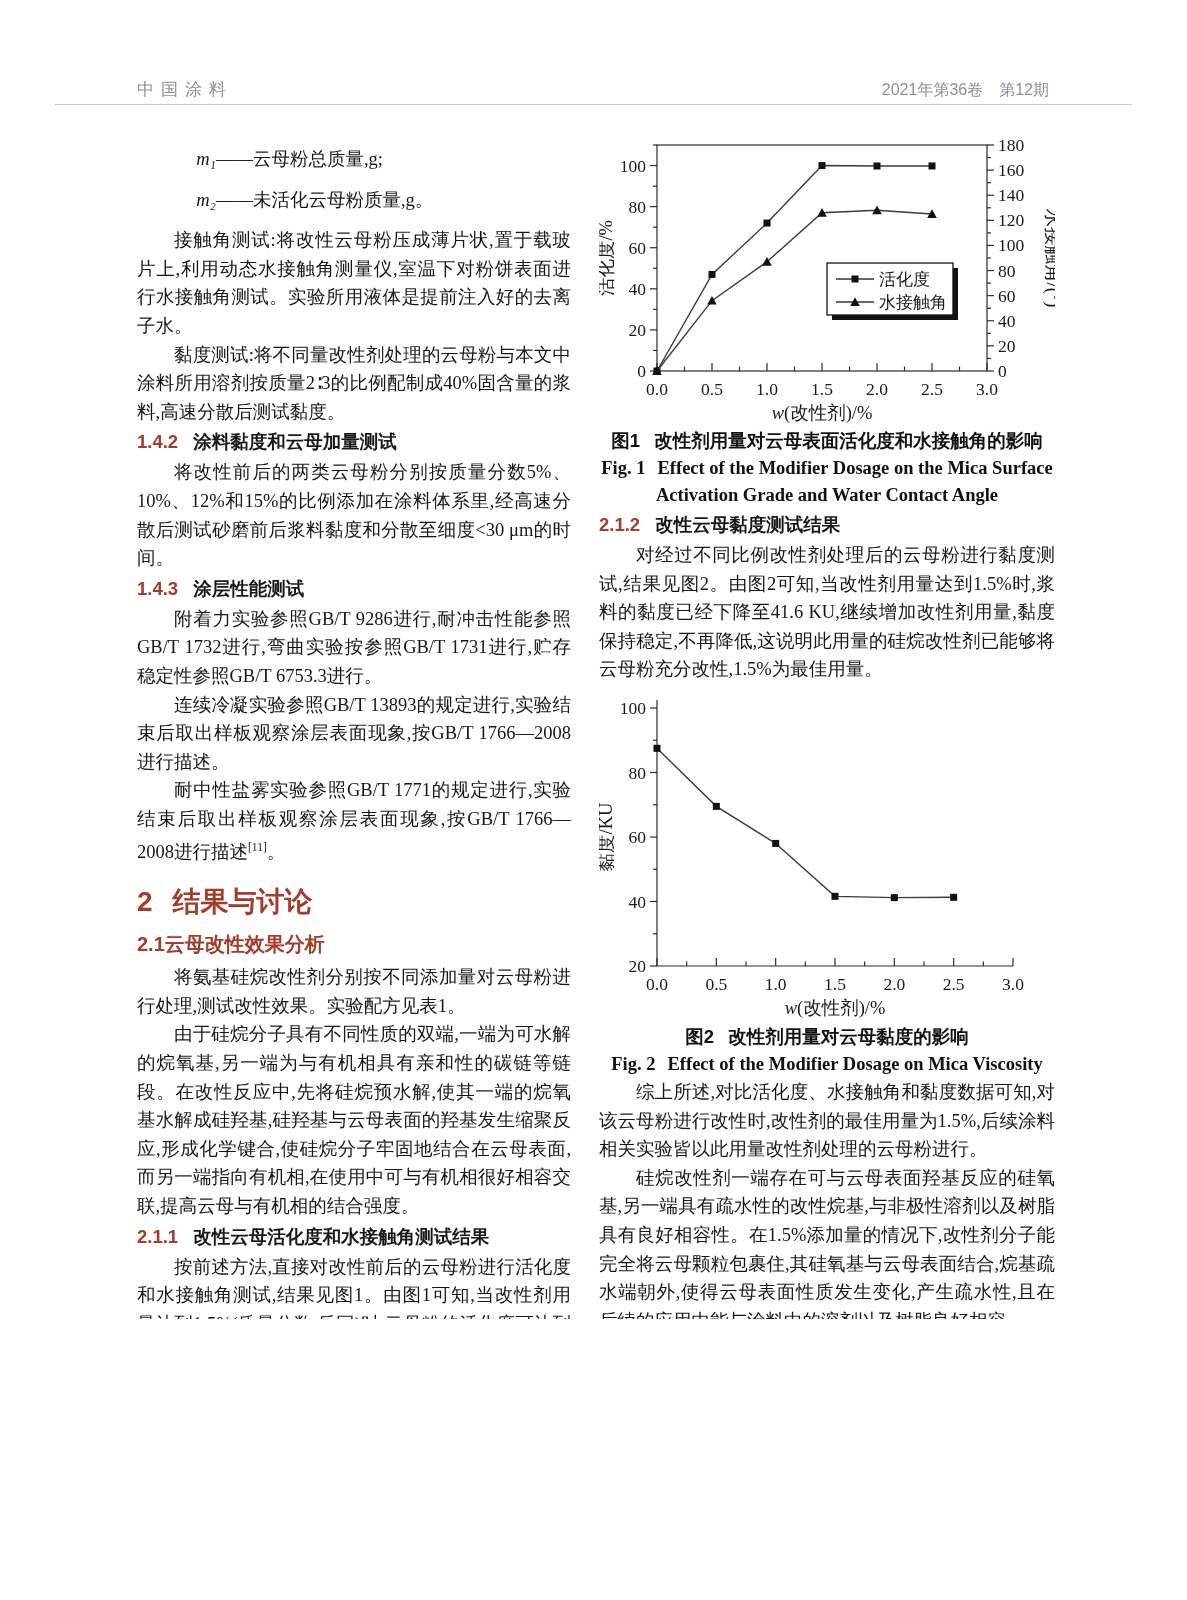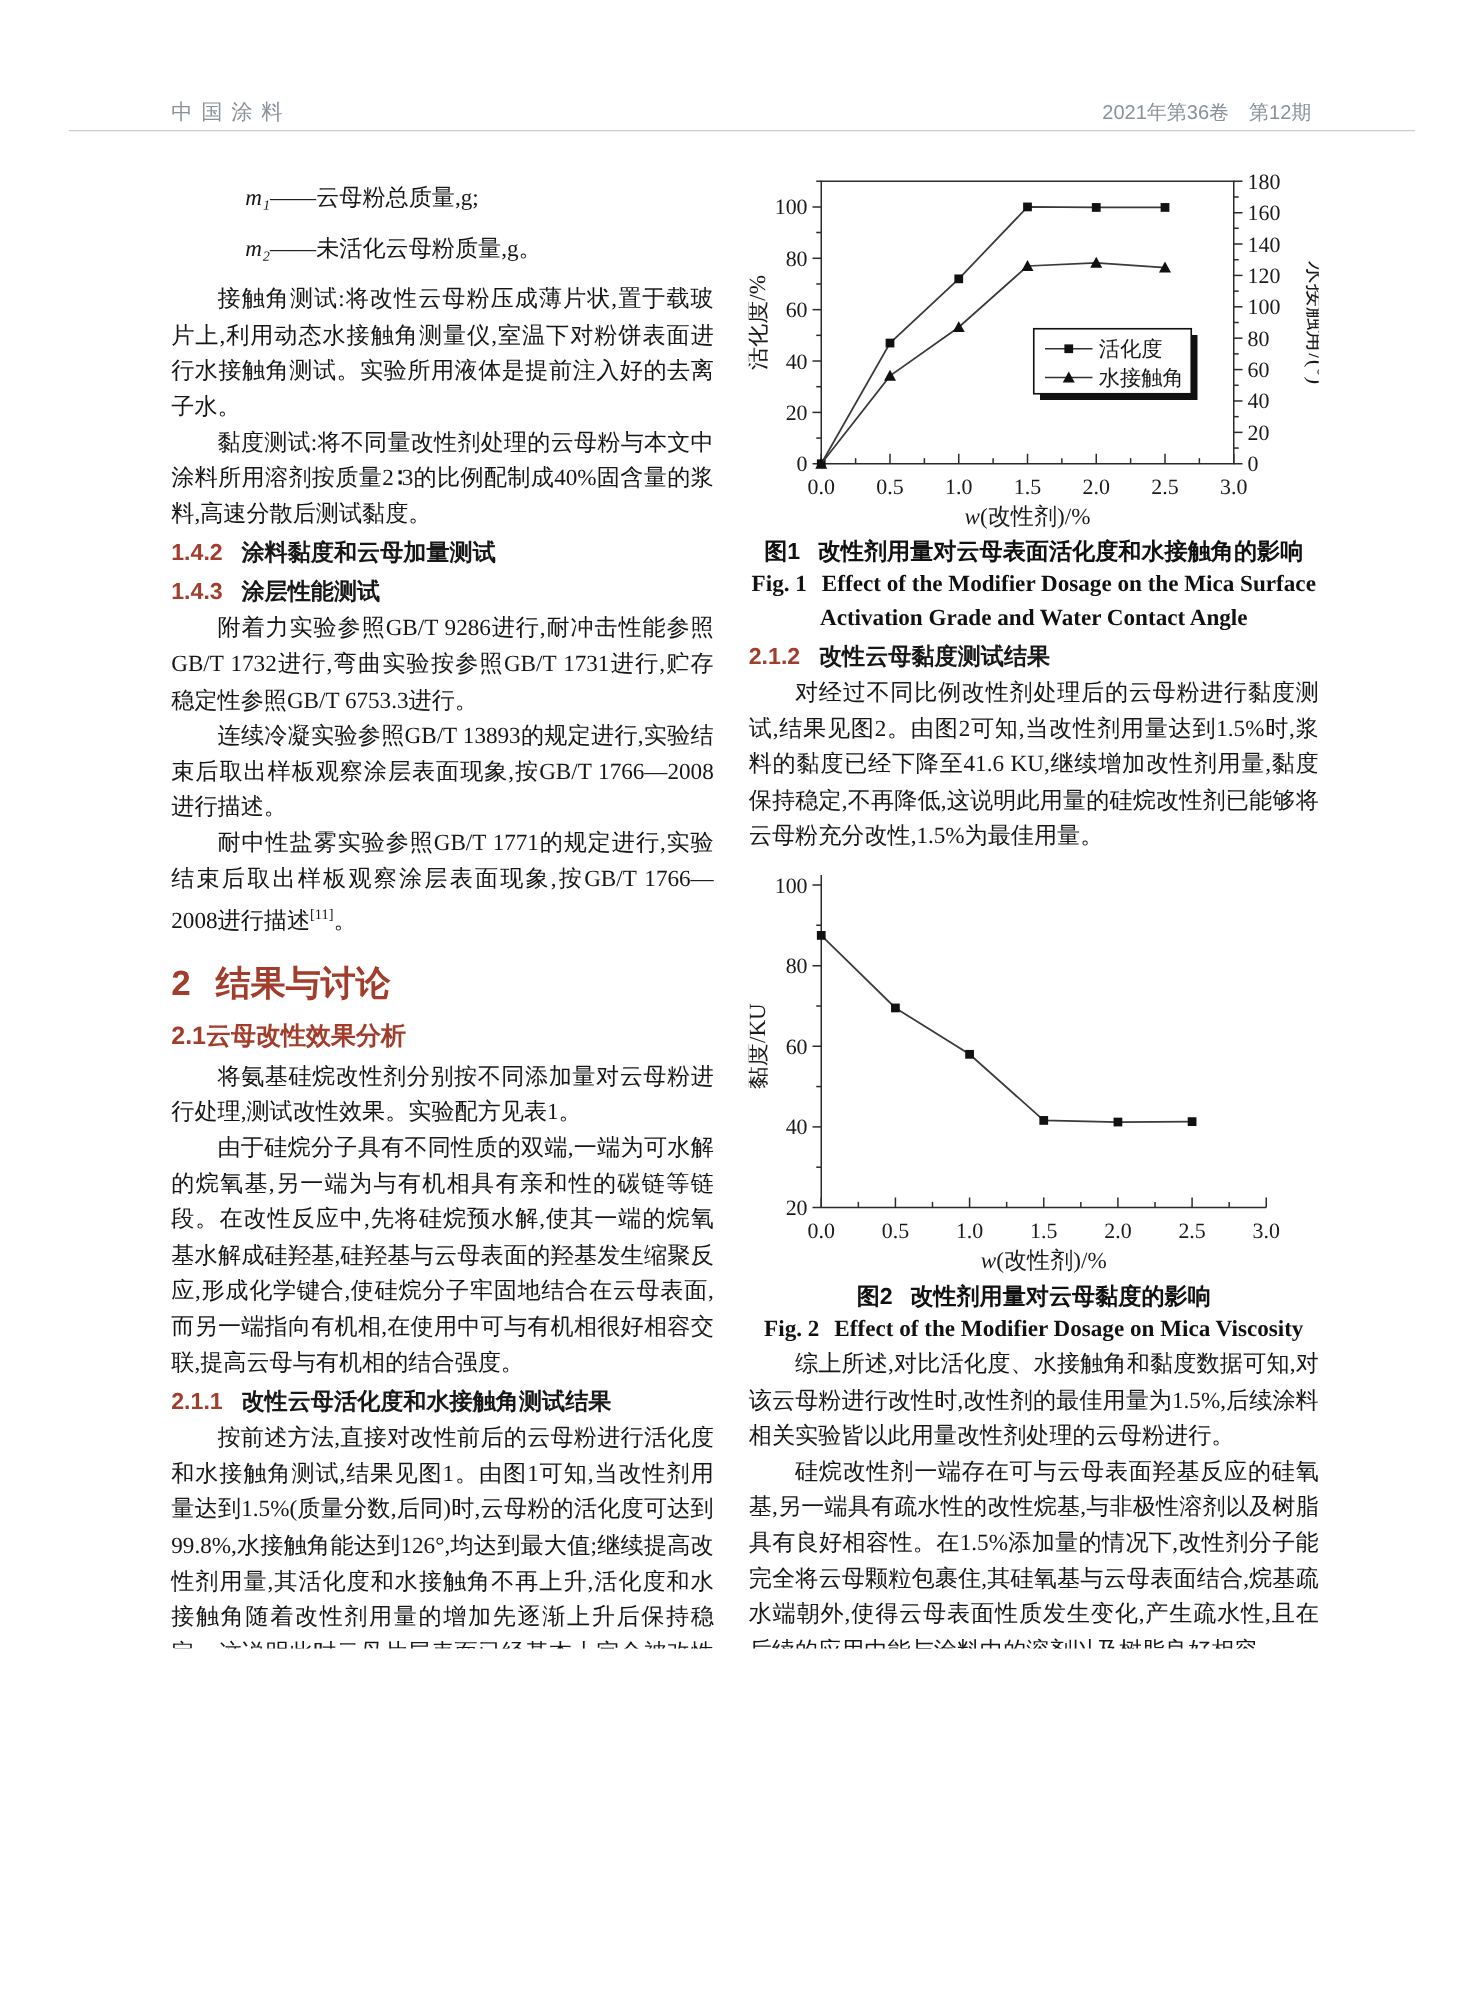--- a/index.html
+++ b/index.html
@@ -59,20 +59,21 @@
   <div class="hdr-journal">中国涂料</div>
   <div class="hdr-issue">2021年第36卷　第12期</div>
   <div class="hdr-rule"></div>
 
   <div class="col col-left">
     <p class="mline"><span class="mvar">m₁</span><span>——云母粉总质量,g;</span></p>
     <p class="mline"><span class="mvar">m₂</span><span>——未活化云母粉质量,g。</span></p>
     <p class="para">接触角测试:将改性云母粉压成薄片状,置于载玻片上,利用动态水接触角测量仪,室温下对粉饼表面进行水接触角测试。实验所用液体是提前注入好的去离子水。</p>
     <p class="para">黏度测试:将不同量改性剂处理的云母粉与本文中涂料所用溶剂按质量2∶3的比例配制成40%固含量的浆料,高速分散后测试黏度。</p>
     <h4 class="hsub"><span class="num">1.4.2</span><span>涂料黏度和云母加量测试</span></h4>
+    <p class="para">将改性前后的两类云母粉分别按质量分数5%、10%、12%和15%的比例添加在涂料体系里,经高速分散后测试砂磨前后浆料黏度和分散至细度&lt;30 μm的时间。</p>
     <h4 class="hsub"><span class="num">1.4.3</span><span>涂层性能测试</span></h4>
     <p class="para">附着力实验参照GB/T 9286进行,耐冲击性能参照GB/T 1732进行,弯曲实验按参照GB/T 1731进行,贮存稳定性参照GB/T 6753.3进行。</p>
     <p class="para">连续冷凝实验参照GB/T 13893的规定进行,实验结束后取出样板观察涂层表面现象,按GB/T 1766—2008进行描述。</p>
     <p class="para"><span>耐中性盐雾实验参照GB/T 1771的规定进行,实验结束后取出样板观察涂层表面现象,按GB/T 1766—2008进行描述</span><sup>[11]</sup><span>。</span></p>
     <h2 class="h-major"><span class="num">2</span><span>结果与讨论</span></h2>
     <h3 class="h-minor"><span class="num">2.1</span><span>云母改性效果分析</span></h3>
     <p class="para">将氨基硅烷改性剂分别按不同添加量对云母粉进行处理,测试改性效果。实验配方见表1。</p>
     <p class="para">由于硅烷分子具有不同性质的双端,一端为可水解的烷氧基,另一端为与有机相具有亲和性的碳链等链段。在改性反应中,先将硅烷预水解,使其一端的烷氧基水解成硅羟基,硅羟基与云母表面的羟基发生缩聚反应,形成化学键合,使硅烷分子牢固地结合在云母表面,而另一端指向有机相,在使用中可与有机相很好相容交联,提高云母与有机相的结合强度。</p>
     <h4 class="hsub"><span class="num">2.1.1</span><span>改性云母活化度和水接触角测试结果</span></h4>
     <p class="para">按前述方法,直接对改性前后的云母粉进行活化度和水接触角测试,结果见图1。由图1可知,当改性剂用量达到1.5%(质量分数,后同)时,云母粉的活化度可达到99.8%,水接触角能达到126°,均达到最大值;继续提高改性剂用量,其活化度和水接触角不再上升,活化度和水接触角随着改性剂用量的增加先逐渐上升后保持稳定。这说明此时云母片层表面已经基本上完全被改性剂包覆,1.5%为最佳改性剂用量。</p>

